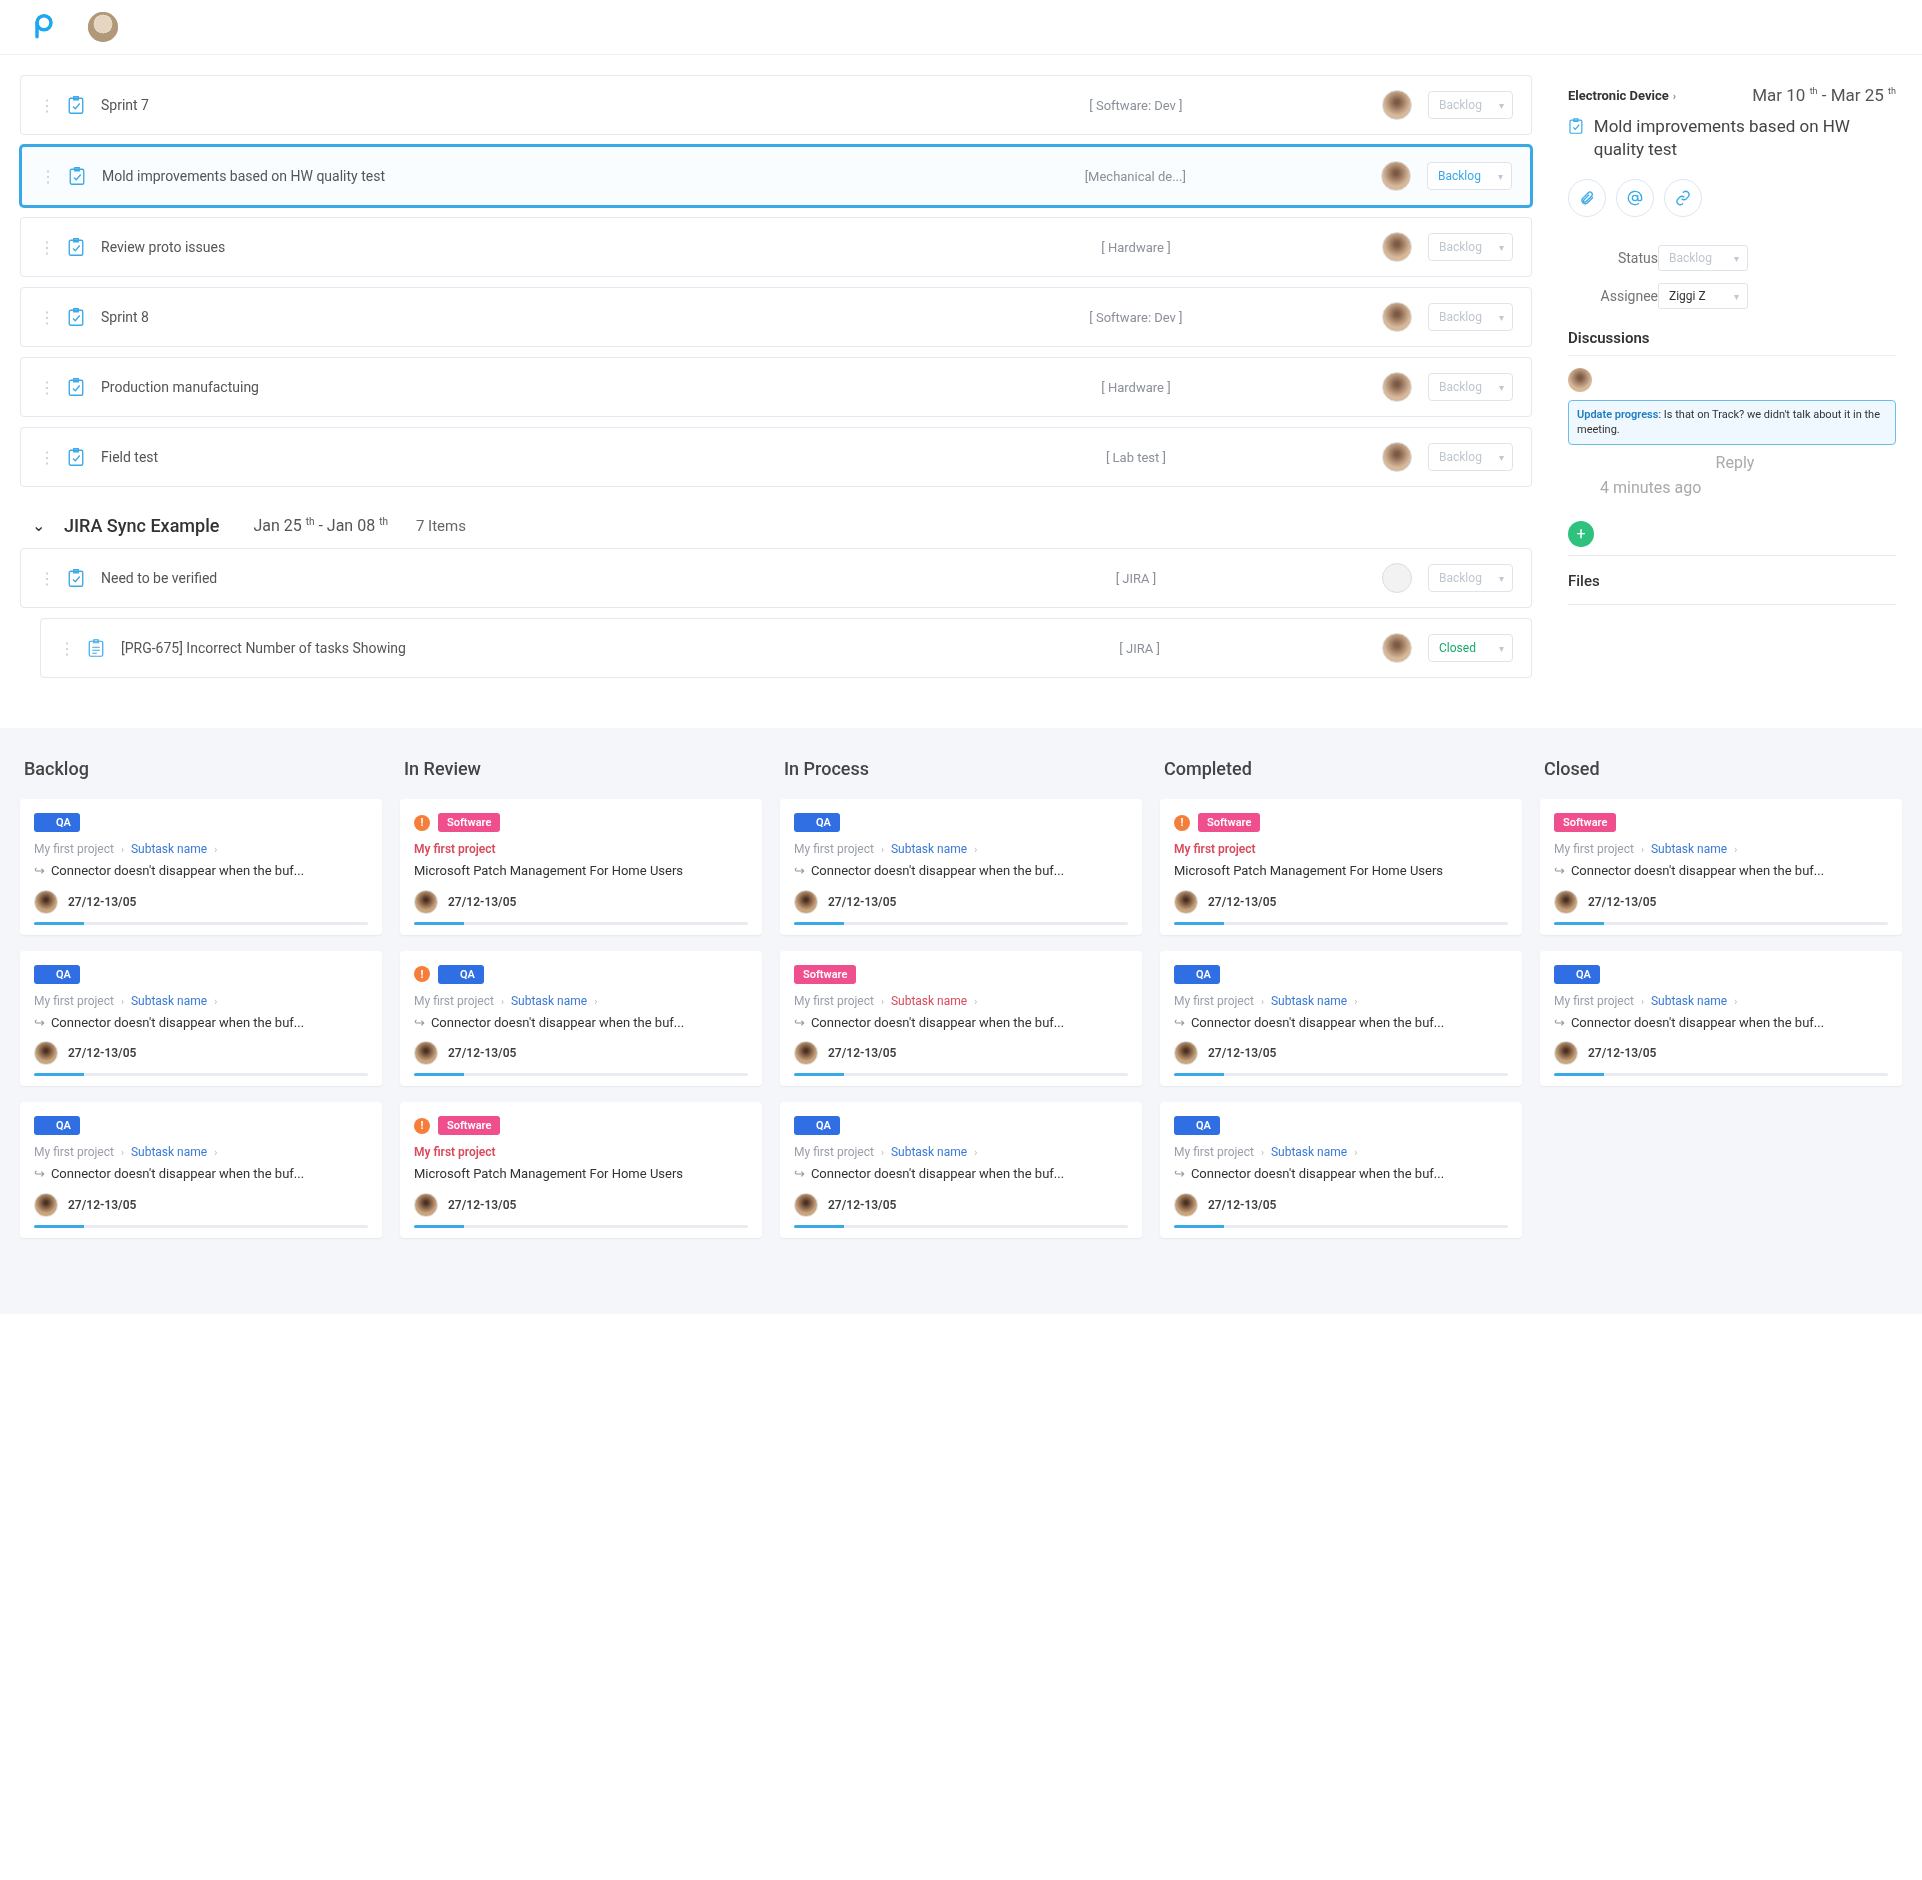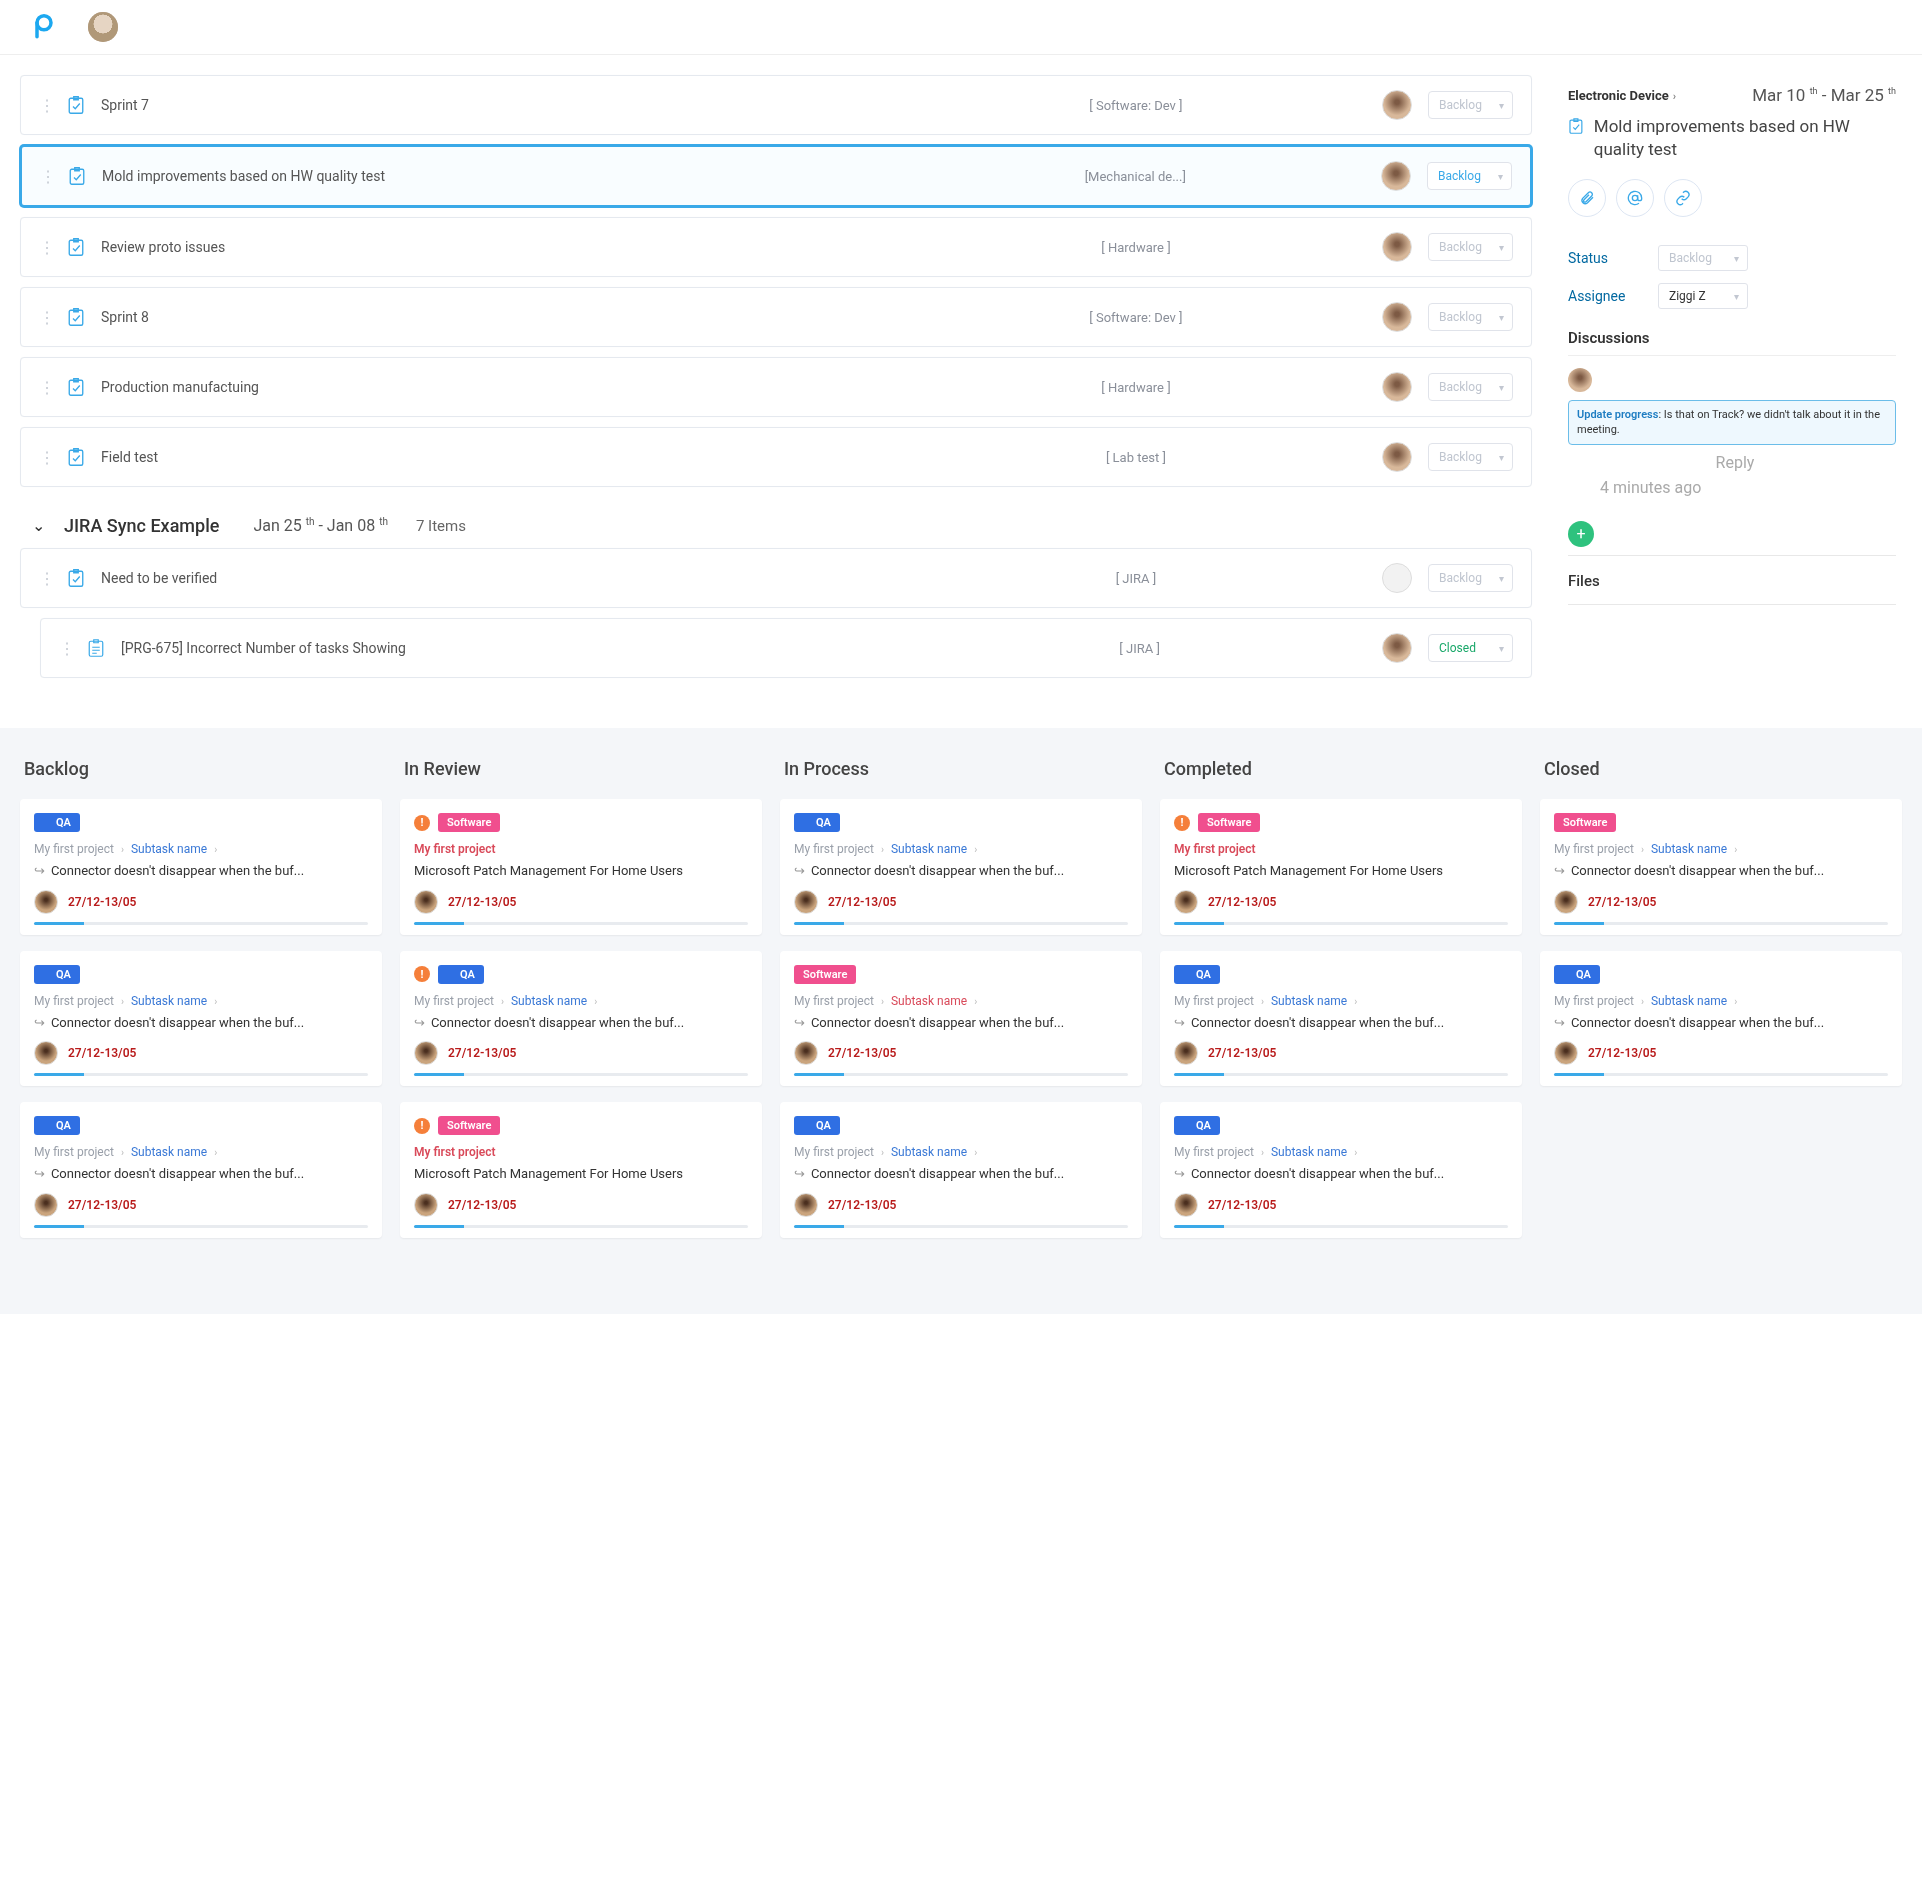--- a/index.html
+++ b/index.html
@@ -43,21 +43,21 @@
     .crumb { font-size: 13px; font-weight: 700; color: #333; cursor: pointer; }
     .crumb .chev-r { font-size: 11px; color: #888; margin-left: 4px; }
     .panel-dates { font-size: 17px; color: #555; }
     .panel-dates sup { font-size: 9px; vertical-align: super; }
     .panel-title-row { display: flex; align-items: flex-start; gap: 10px; margin: 10px 0 18px 0; }
     .panel-title { font-size: 17px; color: #444; line-height: 1.35; }
     .action-row { display: flex; gap: 10px; margin-bottom: 28px; }
     .action-btn { width: 38px; height: 38px; border: 1px solid #dde6f3; border-radius: 50%; display: flex; align-items: center; justify-content: center; color: #3aa9e8; cursor: pointer; background: #fff; }
     .action-btn svg { width: 16px; height: 16px; stroke: #3aa9e8; fill: none; stroke-width: 2; }
     .field-row { display: flex; align-items: center; margin-bottom: 12px; }
-    .field-label { width: 90px; font-size: 14px; color: #0369a1; }
+    .field-label { width: 90px; font-size: 14px; color: #737373; text-align: right; }
     .field-val { border: 1px solid #e0e3ea; border-radius: 3px; padding: 5px 28px 5px 10px; font-size: 12px; color: #333; position: relative; min-width: 90px; cursor: pointer; }
     .field-val.muted { color: #bfc5cf; }
     .field-val .chev { position: absolute; right: 8px; top: 50%; transform: translateY(-50%); font-size: 10px; color: #c2c7d1; }
     .sect-title { font-weight: 600; font-size: 15px; color: #333; margin: 20px 0 12px 0; border-bottom: 1px solid #eee; padding-bottom: 8px; }
     .discussion-row { display: flex; gap: 8px; align-items: flex-start; margin-bottom: 6px; flex-direction: column; }
     .disc-avatar { width: 24px; height: 24px; border-radius: 50%; background: radial-gradient(circle at 50% 40%, #7d5a44 10%, #d8b89a 60%); flex-shrink: 0; }
     .disc-bubble { border: 1px solid #6bbde9; background: #eef8fe; border-radius: 4px; padding: 6px 8px; font-size: 11px; line-height: 1.4; color: #333; }
     .disc-bubble .lead { color: #1e7dc2; font-weight: 600; }
     .disc-reply { font-size: 16px; color: #aaa; margin-left: 6px; cursor: pointer; align-self: center; }
     .disc-time { font-size: 16px; color: #aaa; margin-left: 32px; margin-bottom: 24px; }
@@ -78,21 +78,21 @@
     .kcrumb { font-size: 12px; color: #9aa0aa; margin-bottom: 6px; }
     .kcrumb .proj { color: #9aa0aa; }
     .kcrumb .proj.red { color: #d94a5a; font-weight: 600; }
     .kcrumb .sub { color: #3b79d6; margin-top: 29px; }
     .kcrumb .sub.red { color: #d94a5a; }
     .kcrumb .chev { color: #bbb; margin: 0 4px; font-size: 10px; }
     .ktitle-row { display: flex; align-items: flex-start; gap: 6px; margin-bottom: 10px; font-size: 13px; color: #333; line-height: 1.35; }
     .ktitle-row .arrow { color: #999; font-size: 13px; }
     .kfoot { display: flex; align-items: center; gap: 10px; margin-bottom: 8px; }
     .kavatar { width: 24px; height: 24px; border-radius: 50%; background: radial-gradient(circle at 50% 40%, #4b2f1f 8%, #caa47d 60%); border: 1px solid #ddd; }
-    .kdate { font-size: 12px; font-weight: 600; color: #b91c1c; }
+    .kdate { font-size: 12px; font-weight: 600; color: #404040; }
     .kbar { height: 3px; background: linear-gradient(to right, #3aa9e8 15%, #e8ebef 15%); border-radius: 2px; }
   </style>
 </head>
 <body>
 
 <div class="topnav">
   <div class="logo-wrap">
     <svg class="logo-svg" viewBox="0 0 40 40">
         <circle cx="20" cy="14" r="10" fill="none" stroke="#1ca8f0" stroke-width="5"></circle>
         <path d="M10 14 V34" stroke="#1ca8f0" stroke-width="5" stroke-linecap="round"></path>

